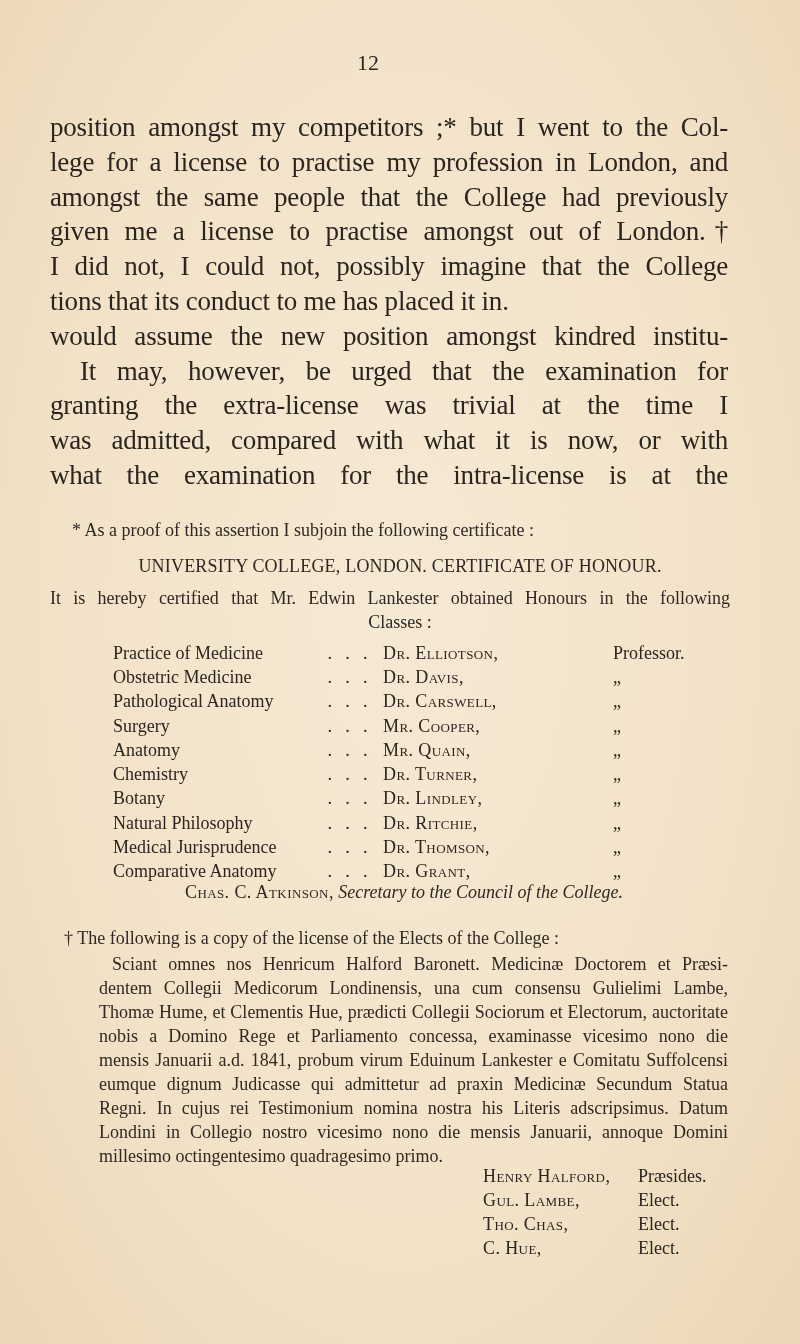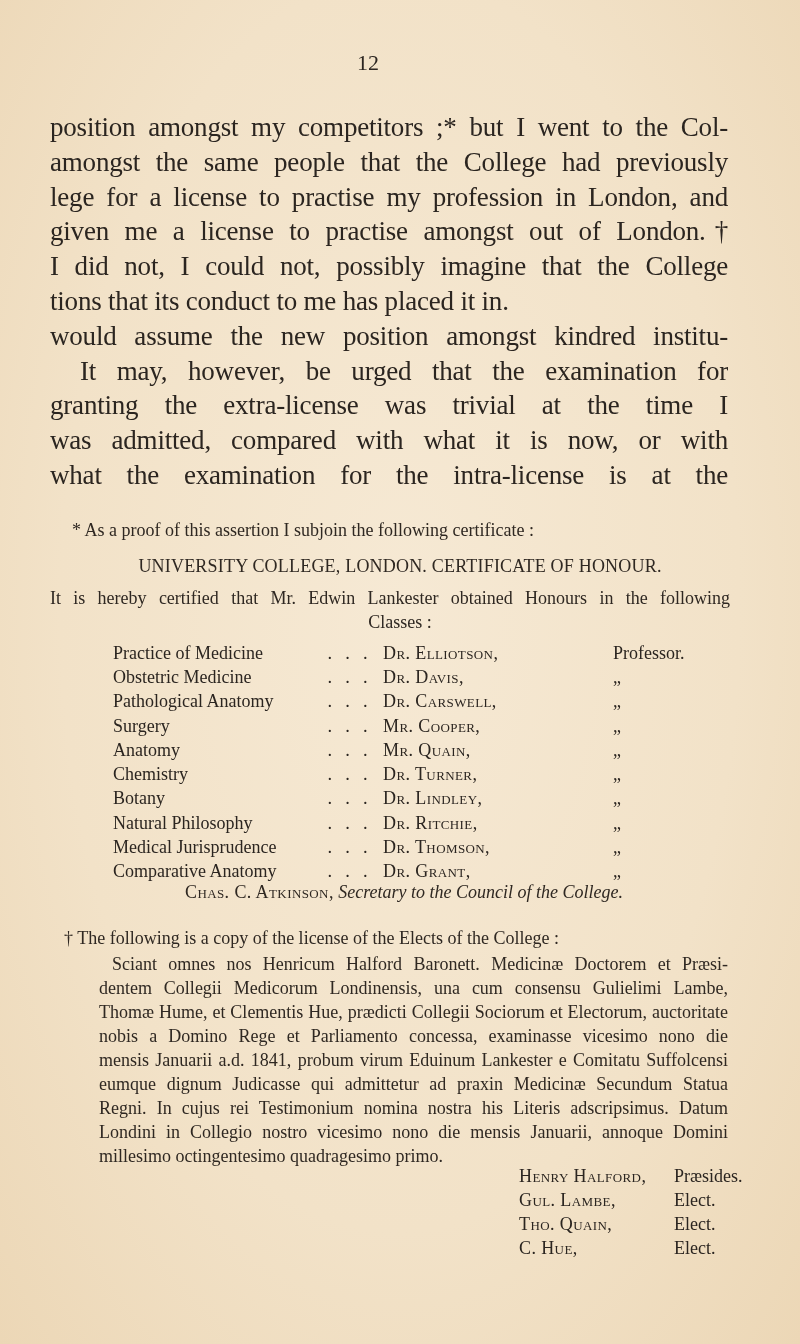--- a/index.html
+++ b/index.html
@@ -47,34 +47,34 @@
   .latin {
     position: absolute; left: 52px; top: 952px; width: 676px;
     font-family: "Liberation Serif", serif; font-size: 18px; line-height: 24px; color: #2f2822;
   }
   .latin .line { display: block; white-space: nowrap; text-align: justify; text-align-last: justify; margin-left: 47px; }
   .latin .line.first { padding-left: 13px; }
   .latin .line.last { text-align-last: left; }
 
   .signatures { position: absolute; left: 483px; top: 1164px; font-family: "Liberation Serif", serif; font-size: 18px; }
   .sig-row { display: flex; height: 24px; align-items: center; }
-  .sig-row .name { width: 155px; white-space: nowrap; margin-left: 36px; }
+  .sig-row .name { width: 155px; white-space: nowrap; }
   .sig-row .title { white-space: nowrap; }
 </style>
 </head>
 <body>
 
 <div class="page">
 
   <div class="page-number">12</div>
 
   <div class="body-text">
     <span class="line">position amongst my competitors ;* but I went to the Col-</span>
+    <span class="line">lege for a license to practise my profession in London, and</span>
     <span class="line">amongst the same people that the College had previously</span>
-    <span class="line">lege for a license to practise my profession in London, and</span>
     <span class="line">given me a license to practise amongst out of London.†</span>
     <span class="line">I did not, I could not, possibly imagine that the College</span>
     <span class="line last">tions that its conduct to me has placed it in.</span>
     <span class="line">would assume the new position amongst kindred institu-</span>
     <span class="line indent">It may, however, be urged that the examination for</span>
     <span class="line">granting the extra-license was trivial at the time I</span>
     <span class="line">was admitted, compared with what it is now, or with</span>
     <span class="line">what the examination for the intra-license is at the</span>
   </div>
 
@@ -208,21 +208,21 @@
   <div class="signatures">
     <div class="sig-row">
       <span class="name sc">Henry Halford,</span>
       <span class="title">Præsides.</span>
     </div>
     <div class="sig-row">
       <span class="name sc">Gul. Lambe,</span>
       <span class="title">Elect.</span>
     </div>
     <div class="sig-row">
-      <span class="name sc">Tho. Quain,</span>
+      <span class="name sc">Tho. Chas,</span>
       <span class="title">Elect.</span>
     </div>
     <div class="sig-row">
       <span class="name sc">C. Hue,</span>
       <span class="title">Elect.</span>
     </div>
   </div>
 
 </div>
 

